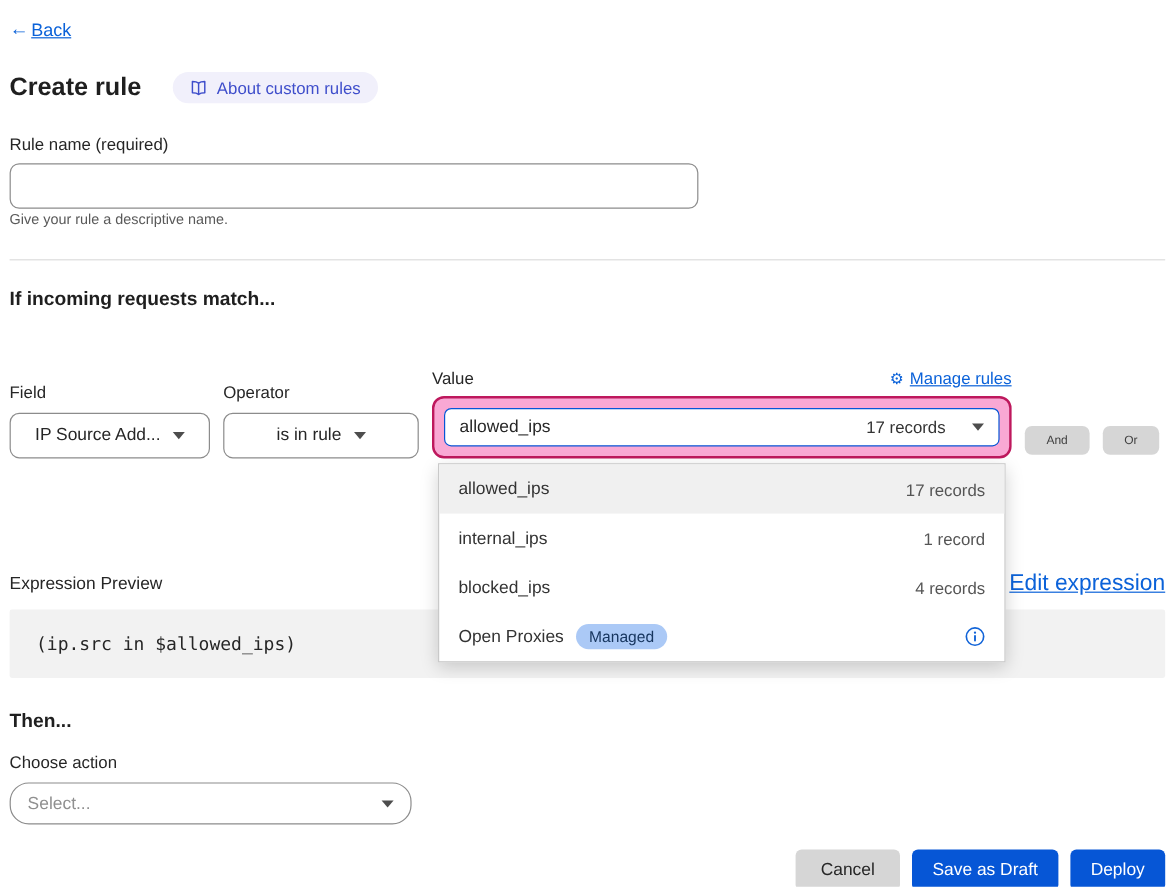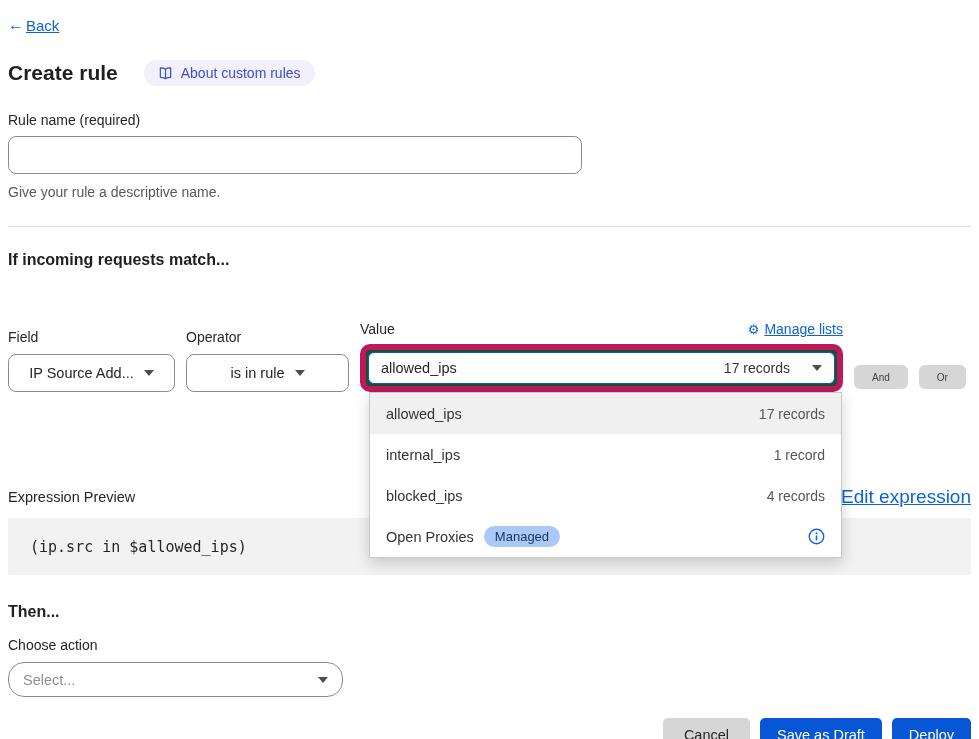--- a/index.html
+++ b/index.html
@@ -21,42 +21,42 @@
 
   
   .title-row { display: flex; align-items: center; gap: 26px; margin-top: 26px; }
   .page-title { font-size: 21px; font-weight: 700; margin: 0; color: #1f1f1f; }
   .about-badge { display: inline-flex; align-items: center; gap: 8px; background: #f1f0fb; color: #3f4ecb; border-radius: 999px; padding: 5px 14px; font-size: 14px; cursor: pointer; }
 
   
   .rule-name { margin-top: 26px; }
   .form-label { font-size: 14px; color: #262626; }
   .rule-input { display: block; margin-top: 8px; width: 574px; height: 38px; border: 1px solid #8c8c8c; border-radius: 8px; padding: 0 12px; font-size: 14px; font-family: "Liberation Sans", sans-serif; outline: none; }
-  .helper { margin-top: 10px; font-size: 14px; color: #595959; }
+  .helper { margin-top: 2px; font-size: 12px; color: #595959; }
 
   .divider { border: none; border-top: 1px solid #dcdcdc; margin: 26px 0 0 0; }
 
   .section-heading { font-size: 16px; font-weight: 700; color: #1f1f1f; margin: 24px 0 0 0; }
 
   
   .controls { display: flex; align-items: flex-end; gap: 11px; margin-top: 16px; }
   .col { display: flex; flex-direction: column; }
   .col-field { width: 167px; margin-top: 44px; }
   .col-operator { width: 163px; }
   .col-value { width: 483px; text-align: right; }
   .field-label { font-size: 14px; margin-bottom: 9px; }
   .value-label-row { display: flex; justify-content: space-between; align-items: center; margin-bottom: 7px; }
   .manage-lists { display: inline-flex; align-items: center; gap: 5px; color: #0b62d9; font-size: 14px; cursor: pointer; text-decoration: none; }
   .manage-lists .gear { font-size: 13px; text-decoration: none; }
   .manage-lists .txt { text-decoration: underline; }
 
   .select { height: 38px; border: 1px solid #8c8c8c; border-radius: 8px; padding: 0 12px; display: flex; align-items: center; justify-content: center; font-size: 14.5px; background: #fff; cursor: pointer; }
   .caret { width: 0; height: 0; border-left: 5px solid transparent; border-right: 5px solid transparent; border-top: 6px solid #4d4d4d; flex: none; margin-left: 10px; }
 
-  .focus-wrap { border: 6px solid #be185d; border-radius: 10px; padding: 2px; background: #14532d; position: relative; }
+  .focus-wrap { border: 2px solid #be185d; border-radius: 10px; padding: 8px; background: #f9a8d4; position: relative; }
   .focus-wrap .select-inner { height: 32px; border: 1px solid #0656d6; border-radius: 6px; display: flex; align-items: center; justify-content: space-between; padding: 0 12px; font-size: 14.5px; cursor: pointer; background: #fff; }
   .records-group { display: flex; align-items: center; gap: 12px; }
   .records-text { font-size: 14px; color: #333333; }
 
   .btn-gray { height: 24px; border: none; border-radius: 6px; background: #d6d6d6; color: #404040; font-size: 10px; font-family: "Liberation Sans", sans-serif; padding: 0 18px; cursor: pointer; margin-bottom: 3px; }
 
   
   .dropdown { position: absolute; top: calc(100% + 6px); left: 3px; width: 473px; background: #ffffff; border: 1px solid #c9c9c9; box-shadow: 0 5px 14px rgba(0,0,0,0.18); z-index: 20; }
   .dropdown-item { height: 41px; display: flex; align-items: center; justify-content: space-between; padding: 0 16px; font-size: 14.5px; cursor: pointer; }
   .dropdown-item.selected { background: #f0f0f0; }
@@ -133,21 +133,21 @@
         <span>is in rule</span>
         <span class="caret"></span>
       </div>
     </div>
 
     <div class="col col-value">
       <div class="value-label-row">
         <span class="field-label" style="margin-bottom:0">Value</span>
         <a class="manage-lists">
           <span class="gear">⚙</span>
-          <span class="txt">Manage lists</span>
+          <span class="txt">Manage rules</span>
         </a>
       </div>
       <div class="focus-wrap">
         <div class="select-inner">
           <span>allowed_ips</span>
           <span class="records-group">
             <span class="records-text">17 records</span>
             <span class="caret"></span>
           </span>
         </div>

